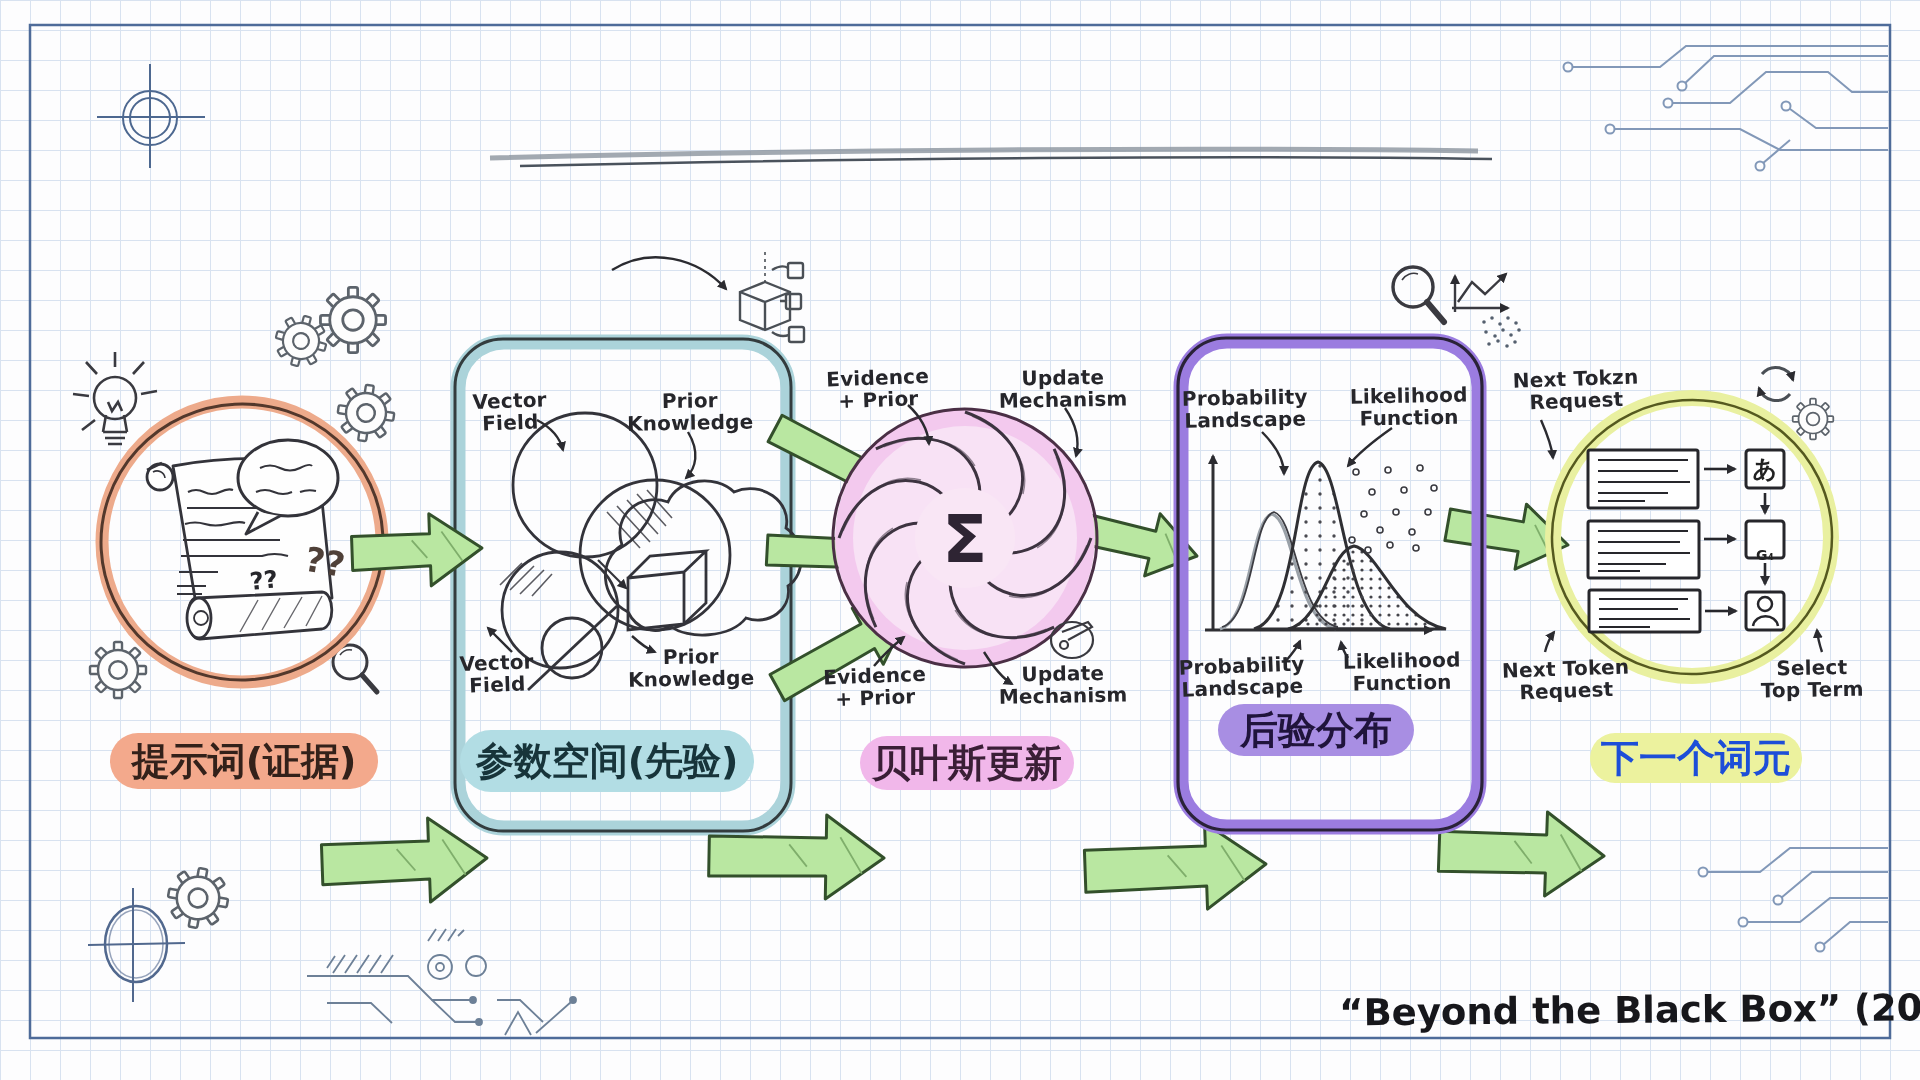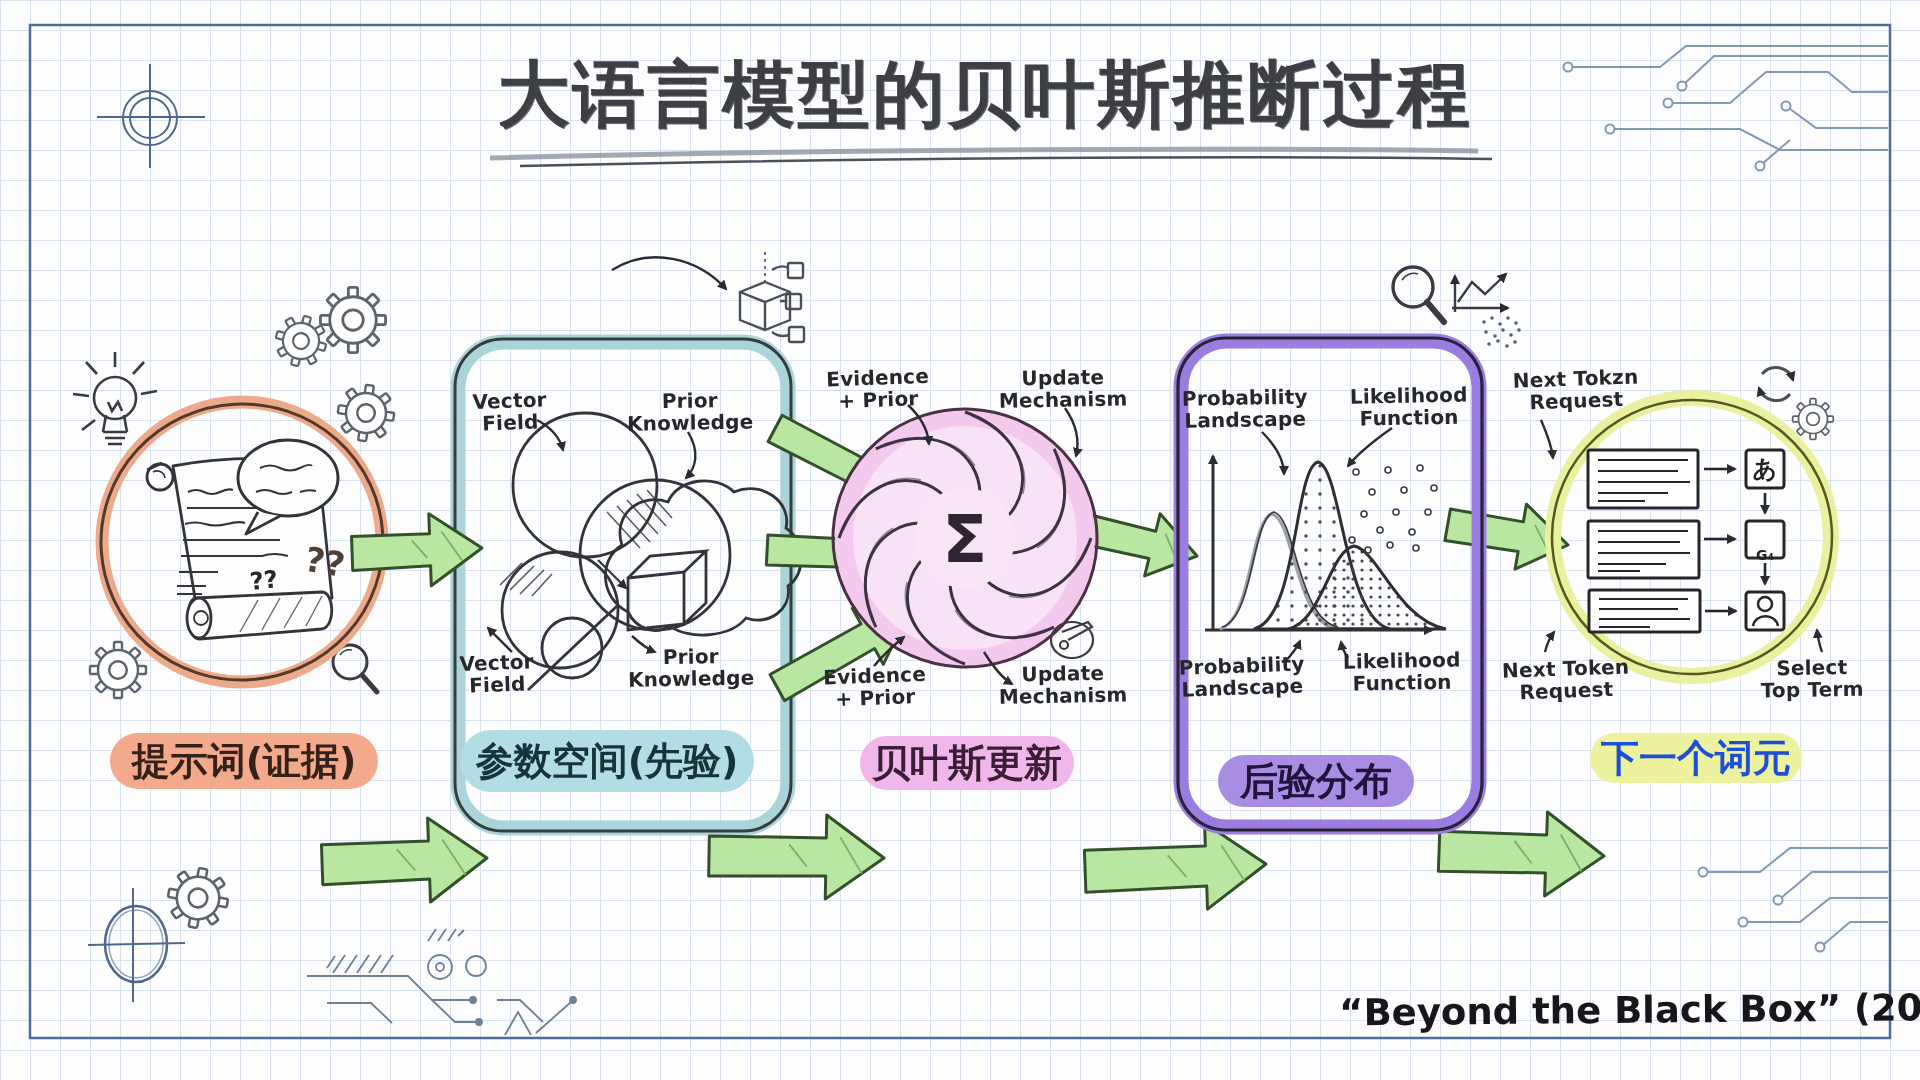--- a/index.html
+++ b/index.html
@@ -23,21 +23,21 @@
     white-space:pre-line;line-height:1.12;letter-spacing:.2px;
   }
   .ann{font-size:20px;}
   .pill{
     position:absolute;display:flex;align-items:center;justify-content:center;
     font-weight:700;white-space:nowrap;
   }
   .pill1{left:110px;top:733px;width:268px;height:56px;border-radius:28px;background:#f3a98c;color:#33211a;font-size:38px;}
   .pill2{left:460px;top:730px;width:294px;height:62px;border-radius:32px;background:#b2dde4;color:#17343a;font-size:38px;}
   .pill3{left:860px;top:736px;width:214px;height:54px;border-radius:27px;background:#f1b7ea;color:#3a1e36;font-size:38px;}
-  .pill4{left:1218px;top:755px;width:196px;height:52px;border-radius:26px;background:#a88ee3;color:#20143c;font-size:38px;}
+  .pill4{left:1218px;top:704px;width:196px;height:52px;border-radius:26px;background:#a88ee3;color:#20143c;font-size:38px;}
   .pill5{left:1590px;top:733px;width:212px;height:50px;border-radius:25px;background:#ecf29e;color:#1d4ed8;font-size:38px;}
   .sigma{font-size:66px;color:#2e2433;}
   .citation{
     position:absolute;left:1665px;top:1010px;transform:translate(-50%,-50%) rotate(-0.5deg);
     font-size:37px;font-weight:700;color:#17171b;white-space:nowrap;
   }
   .tok{font-size:24px;color:#222;}
 </style>
 </head>
 <body>
@@ -392,21 +392,20 @@
     </g>
   </g>
 
   <g stroke="#4a4f55" stroke-width="3" fill="none">
     <path d="M1762,374 A18,18 0 0 1 1793,380" marker-end="url(#ah)"></path>
     <path d="M1790,394 A18,18 0 0 1 1759,388" marker-end="url(#ah)"></path>
   </g>
   <use href="#gearG" transform="translate(1813,419) scale(0.58)"></use>
 </svg>
 
-<div class="title">大语言模型的贝叶斯推断过程</div>
 
 <div class="pill pill2">参数空间(先验)</div>
 <div class="pill pill1">提示词(证据)</div>
 <div class="pill pill3">贝叶斯更新</div>
 <div class="pill pill4">后验分布</div>
 <div class="pill pill5">下一个词元</div>
 
 <div class="hand" style="left:264px;top:581px;font-size:24px;transform:translate(-50%,-50%) rotate(-6deg);">??</div>
 <div class="hand" style="left:325px;top:562px;font-size:34px;color:#4f4038;transform:translate(-50%,-50%) rotate(10deg);">??</div>
 

